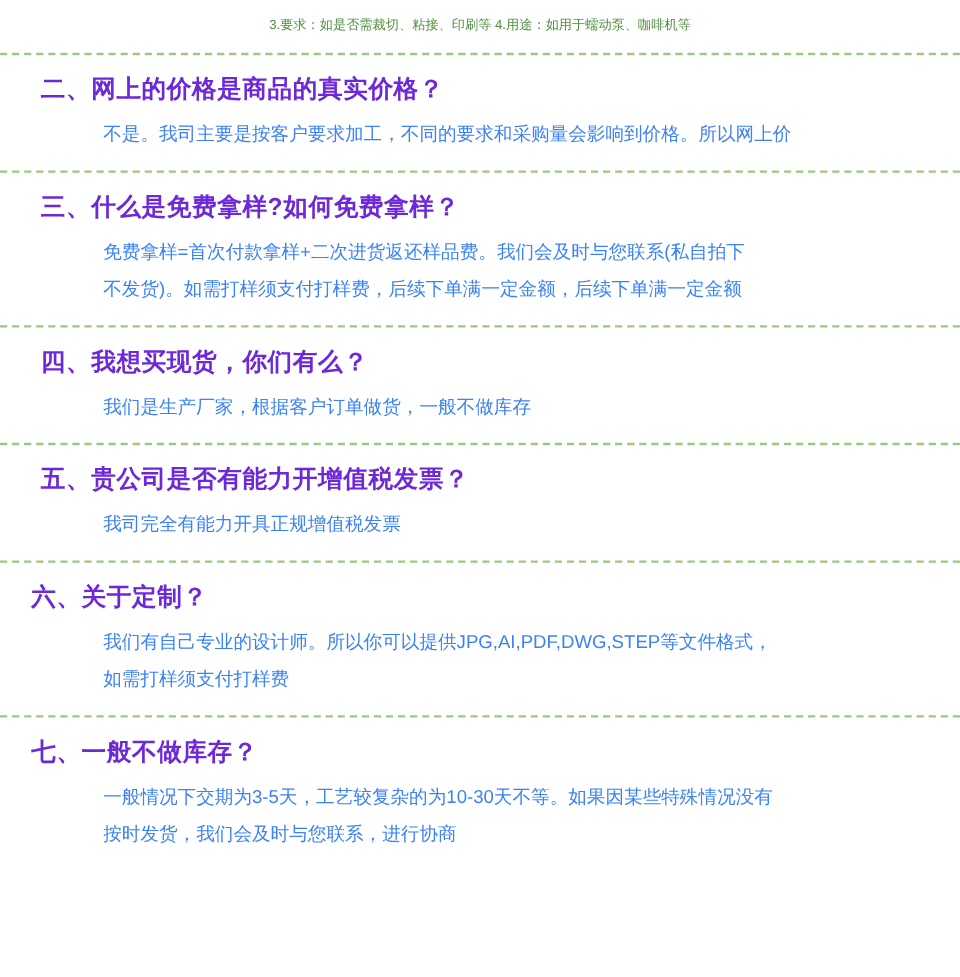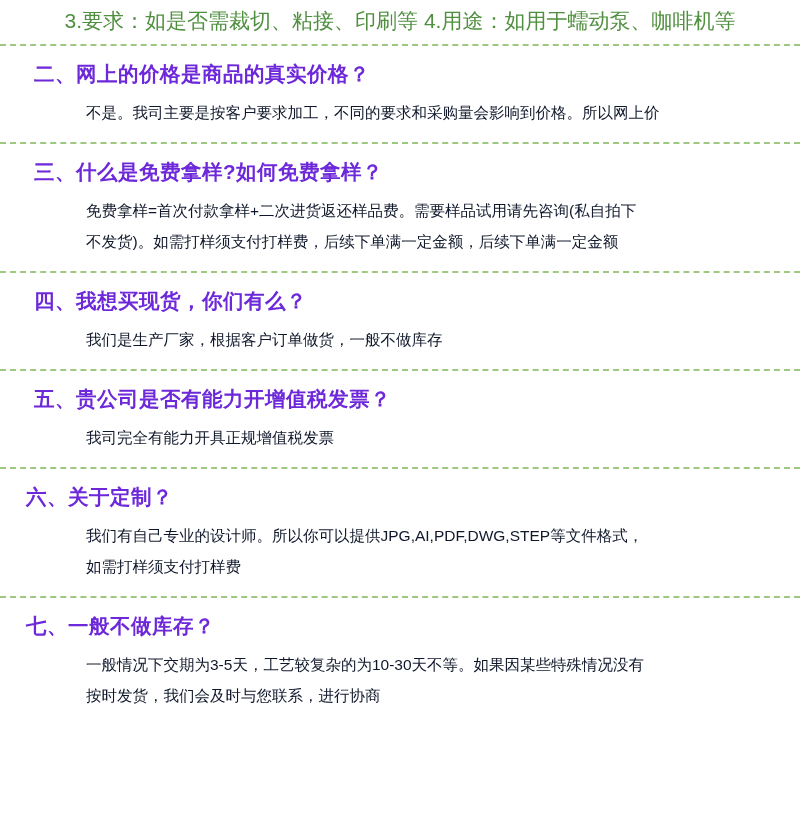--- a/index.html
+++ b/index.html
@@ -16,21 +16,21 @@
   }
   .page {
     position: relative;
     width: 800px;
     height: 814px;
     box-sizing: border-box;
   }
   .intro {
     text-align: center;
     color: #4f8f3f;
-    font-size: 21px;
+    font-size: 11px;
     line-height: 30px;
     padding-top: 6px;
   }
   .intro .line {
     display: block;
     white-space: nowrap;
   }
   .divider {
     width: 100%;
     height: 0;
@@ -42,21 +42,21 @@
   }
   .q {
     color: #6d28d9;
     font-size: 20.5px;
     font-weight: bold;
     letter-spacing: 0.5px;
     margin: 14px 0 0 34px;
   }
   .q.indent2 { margin-left: 26px; }
   .a {
-    color: #0f172a;
+    color: #3b82f6;
     font-size: 15.5px;
     line-height: 31px;
     margin: 9px 48px 14px 86px;
   }
   .a .ln { display: block; }
 </style>
 </head>
 <body>
 
 <div class="page">
@@ -70,21 +70,21 @@
     <div class="q">二、网上的价格是商品的真实价格？</div>
     <div class="a">
       <span class="ln">不是。我司主要是按客户要求加工，不同的要求和采购量会影响到价格。所以网上价</span>
     </div>
   </div>
 
   <div class="divider"></div>
   <div class="qa">
     <div class="q">三、什么是免费拿样?如何免费拿样？</div>
     <div class="a">
-      <span class="ln">免费拿样=首次付款拿样+二次进货返还样品费。需要样品试用请先咨询(私自拍下</span>
+      <span class="ln">免费拿样=首次付款拿样+二次进货返还样品费。我们会及时与您联系(私自拍下</span>
       <span class="ln">不发货)。如需打样须支付打样费，后续下单满一定金额，后续下单满一定金额</span>
     </div>
   </div>
 
   <div class="divider"></div>
   <div class="qa">
     <div class="q">四、我想买现货，你们有么？</div>
     <div class="a">
       <span class="ln">我们是生产厂家，根据客户订单做货，一般不做库存</span>
     </div>

